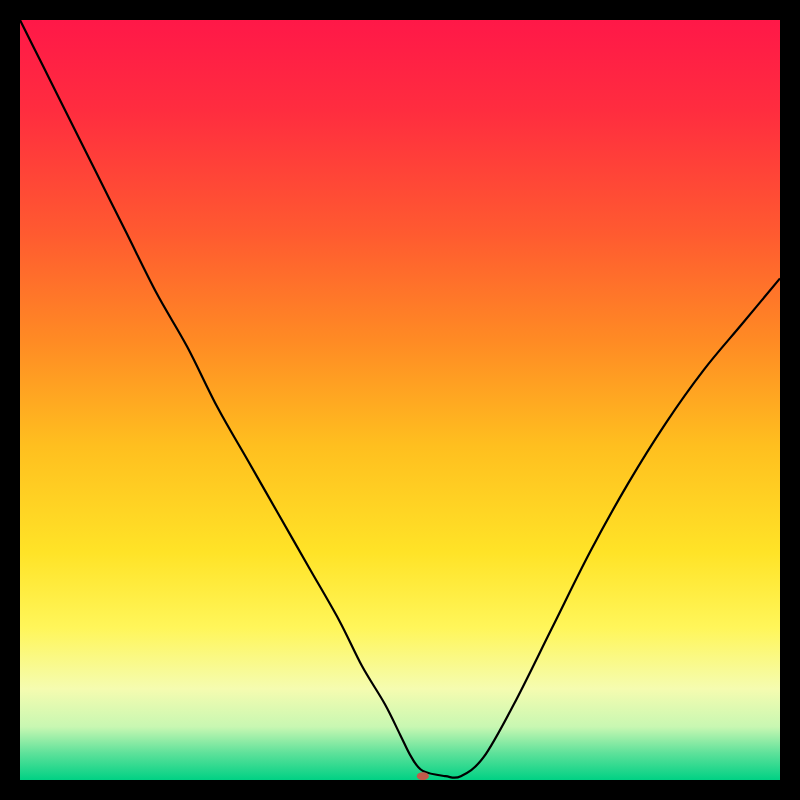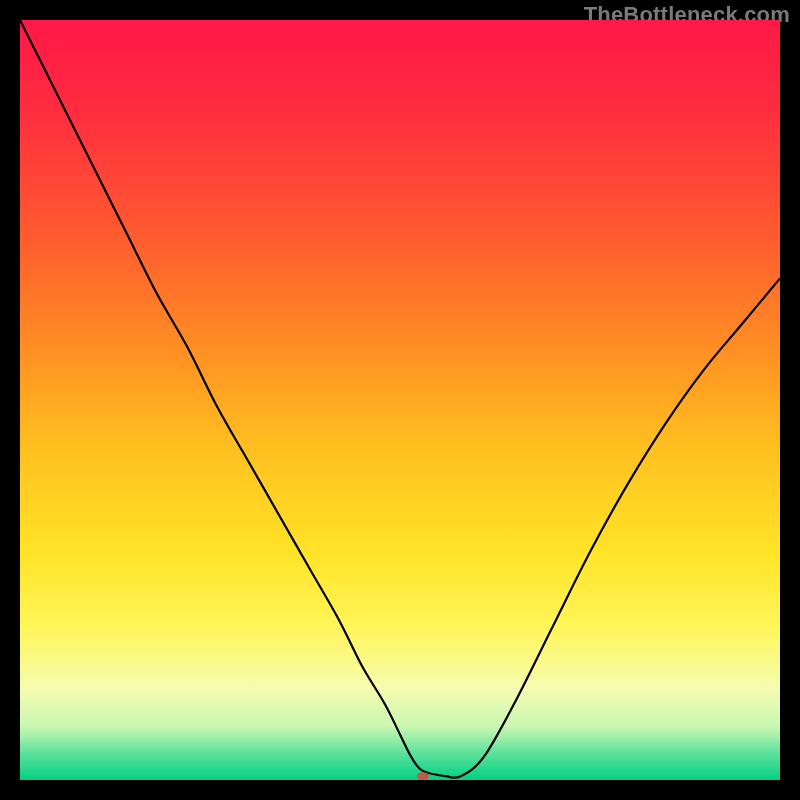--- a/index.html
+++ b/index.html
@@ -32,21 +32,20 @@
     font-weight: 600;
     color: #7a7a7a;
     letter-spacing: 0.2px;
   }
   svg { display: block; }
 </style>
 </head>
 <body>
 
 <div class="frame">
-  <div class="watermark">TheBottleneck.com</div>
   <div class="plot-area">
     <svg id="chart-svg" viewBox="0 0 760 760" width="760" height="760">
       <defs>
         <linearGradient id="bg-grad" x1="0" y1="0" x2="0" y2="1">
             <stop offset="0.0%" stop-color="#ff1848"></stop>
             <stop offset="12.0%" stop-color="#ff2d3f"></stop>
             <stop offset="28.0%" stop-color="#ff5a30"></stop>
             <stop offset="42.0%" stop-color="#ff8a24"></stop>
             <stop offset="56.0%" stop-color="#ffbf1f"></stop>
             <stop offset="70.0%" stop-color="#ffe327"></stop>

